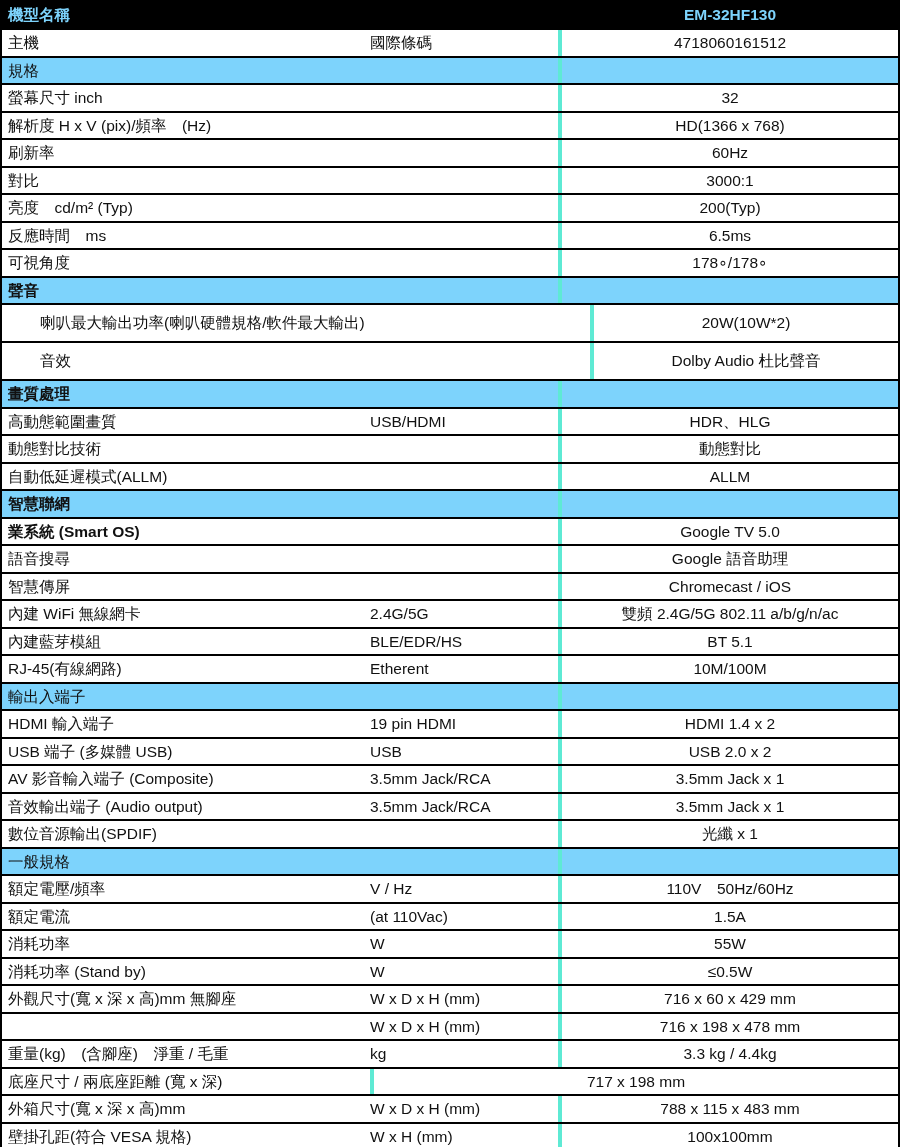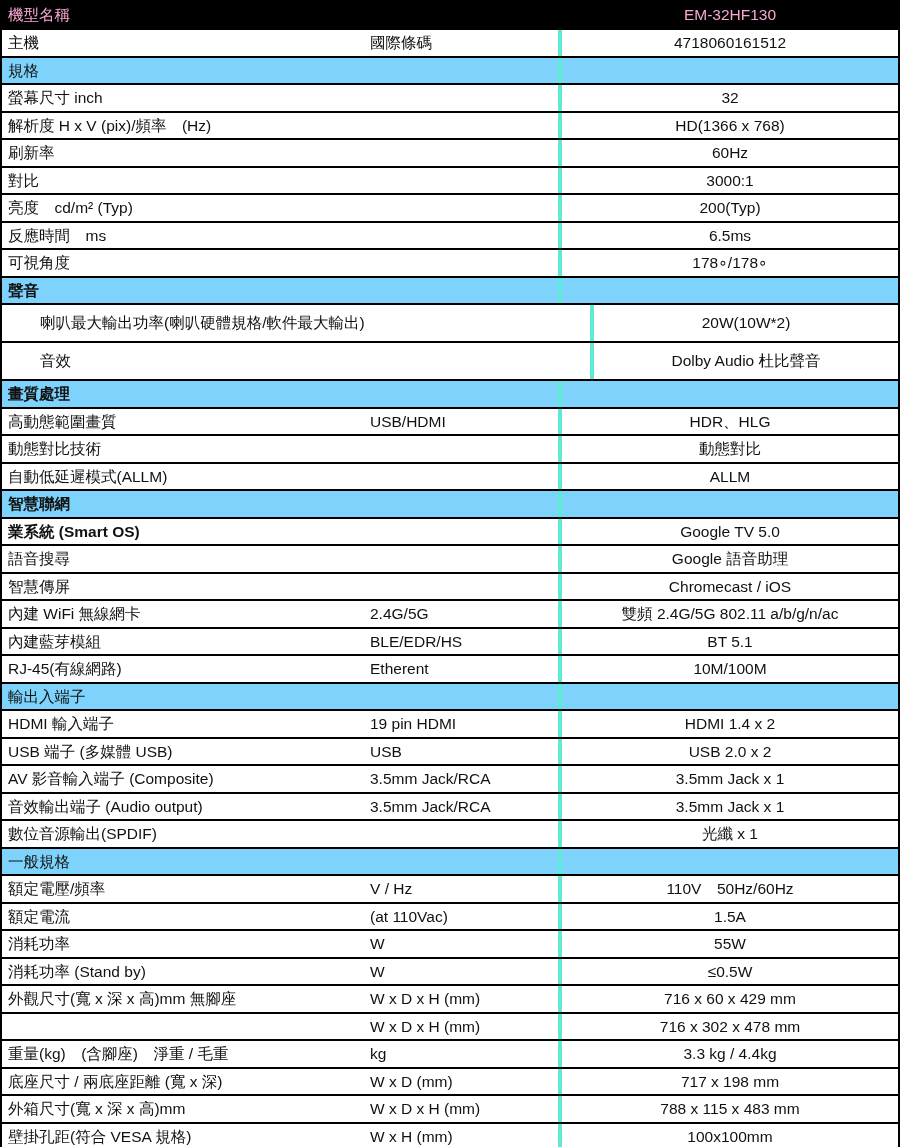--- a/index.html
+++ b/index.html
@@ -19,21 +19,22 @@
     align-items: stretch;
     box-sizing: border-box;
     height: 27.5px;
     border-top: 2px solid #000;
     background: #fff;
   }
   .row.header {
     border-top: none;
     height: 26px;
     background: #000;
-    color: #f9a8d4;
+    color: #7dd3fc;
+    font-weight: bold;
   }
   .row.tall { height: 38px; padding-left: 32px; }
   .row.section { background: #7dd3fc; }
   .row.section.bold .cell.label { font-weight: bold; }
   .cell {
     display: flex;
     align-items: center;
     box-sizing: border-box;
     font-size: 15.5px;
     line-height: 1.1;
@@ -240,30 +241,29 @@
         <div class="cell value">≤0.5W</div>
       </div>
       <div class="row data">
         <div class="cell label">外觀尺寸(寬  x  深  x  高)mm 無腳座</div>
         <div class="cell mid">W x D x H (mm)</div>
         <div class="cell value">716 x 60 x 429 mm</div>
       </div>
       <div class="row data">
         <div class="cell label indent">(寬  x  深  x  高)mm 含腳座</div>
         <div class="cell mid">W x D x H (mm)</div>
-        <div class="cell value">716 x 302 x 478 mm</div>
+        <div class="cell value">716 x 198 x 478 mm</div>
       </div>
       <div class="row data">
         <div class="cell label">重量(kg)　(含腳座)　淨重 / 毛重</div>
         <div class="cell mid">kg</div>
         <div class="cell value">3.3 kg / 4.4kg</div>
       </div>
       <div class="row data">
         <div class="cell label">底座尺寸 / 兩底座距離 (寬  x  深)</div>
-        <div class="cell mid">W x D (mm)</div>
         <div class="cell value">717 x 198 mm</div>
       </div>
       <div class="row data">
         <div class="cell label">外箱尺寸(寬  x  深  x  高)mm</div>
         <div class="cell mid">W x D x H (mm)</div>
         <div class="cell value">788 x 115 x 483 mm</div>
       </div>
       <div class="row data">
         <div class="cell label">壁掛孔距(符合 VESA 規格)</div>
         <div class="cell mid">W x H (mm)</div>

